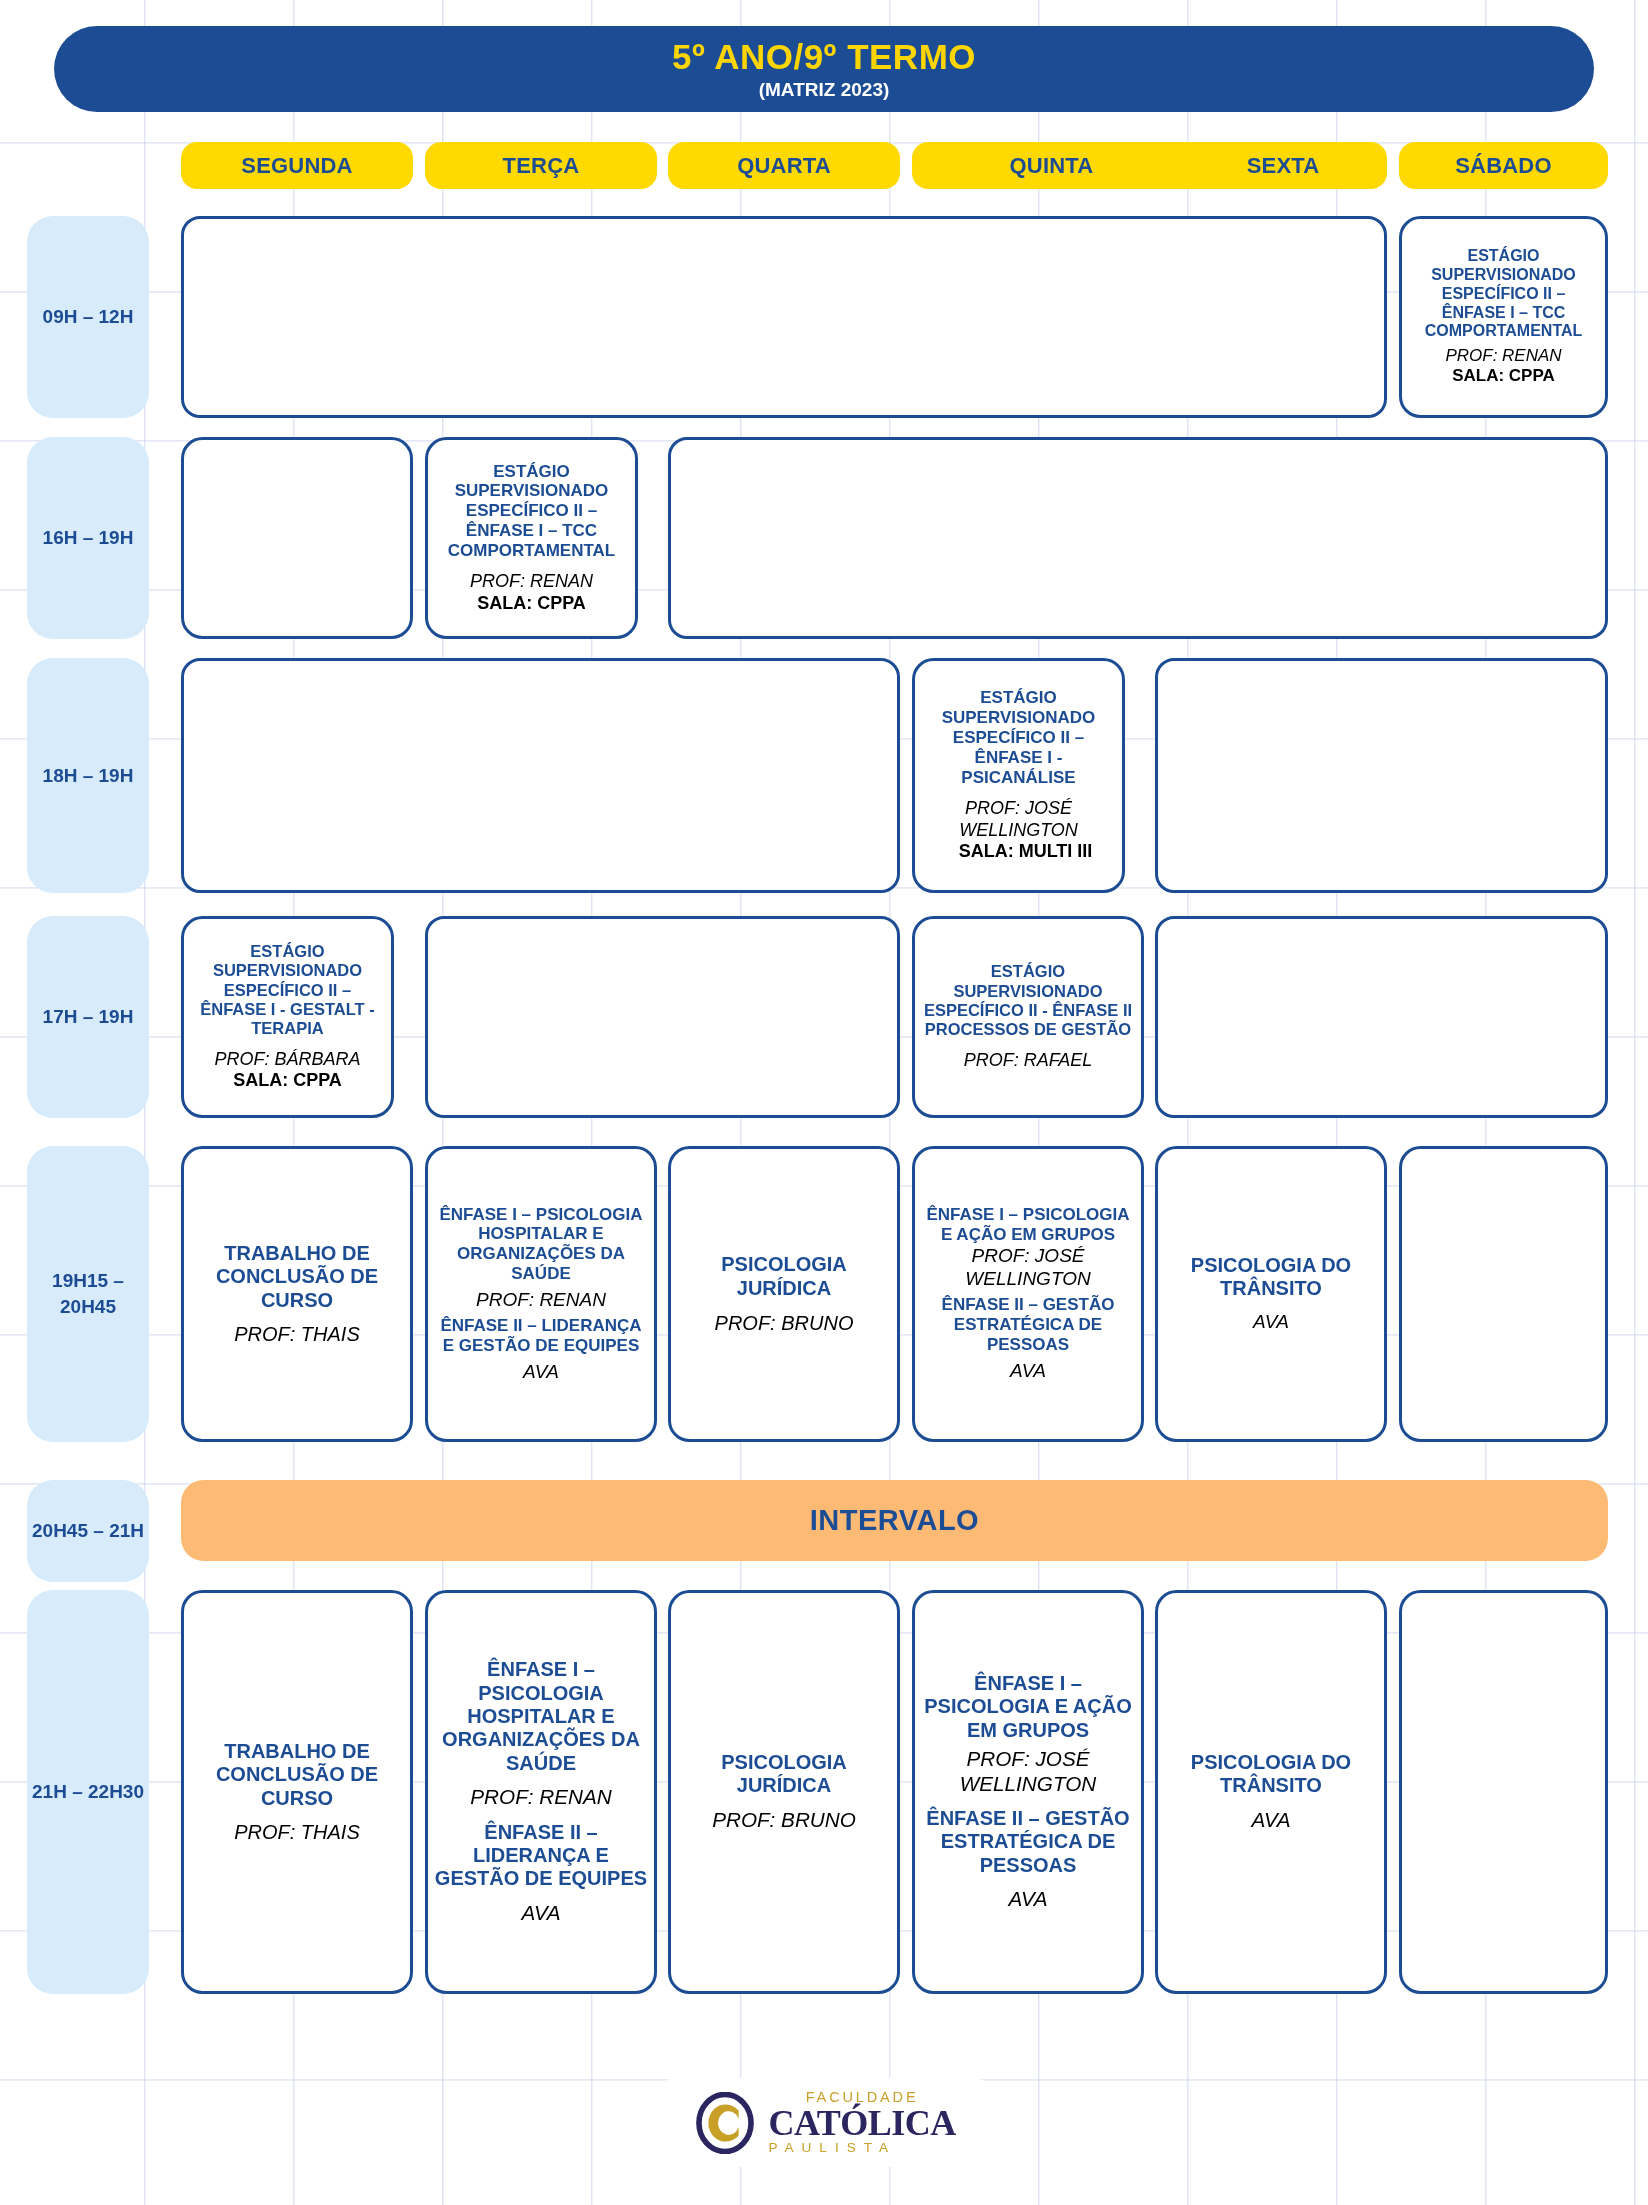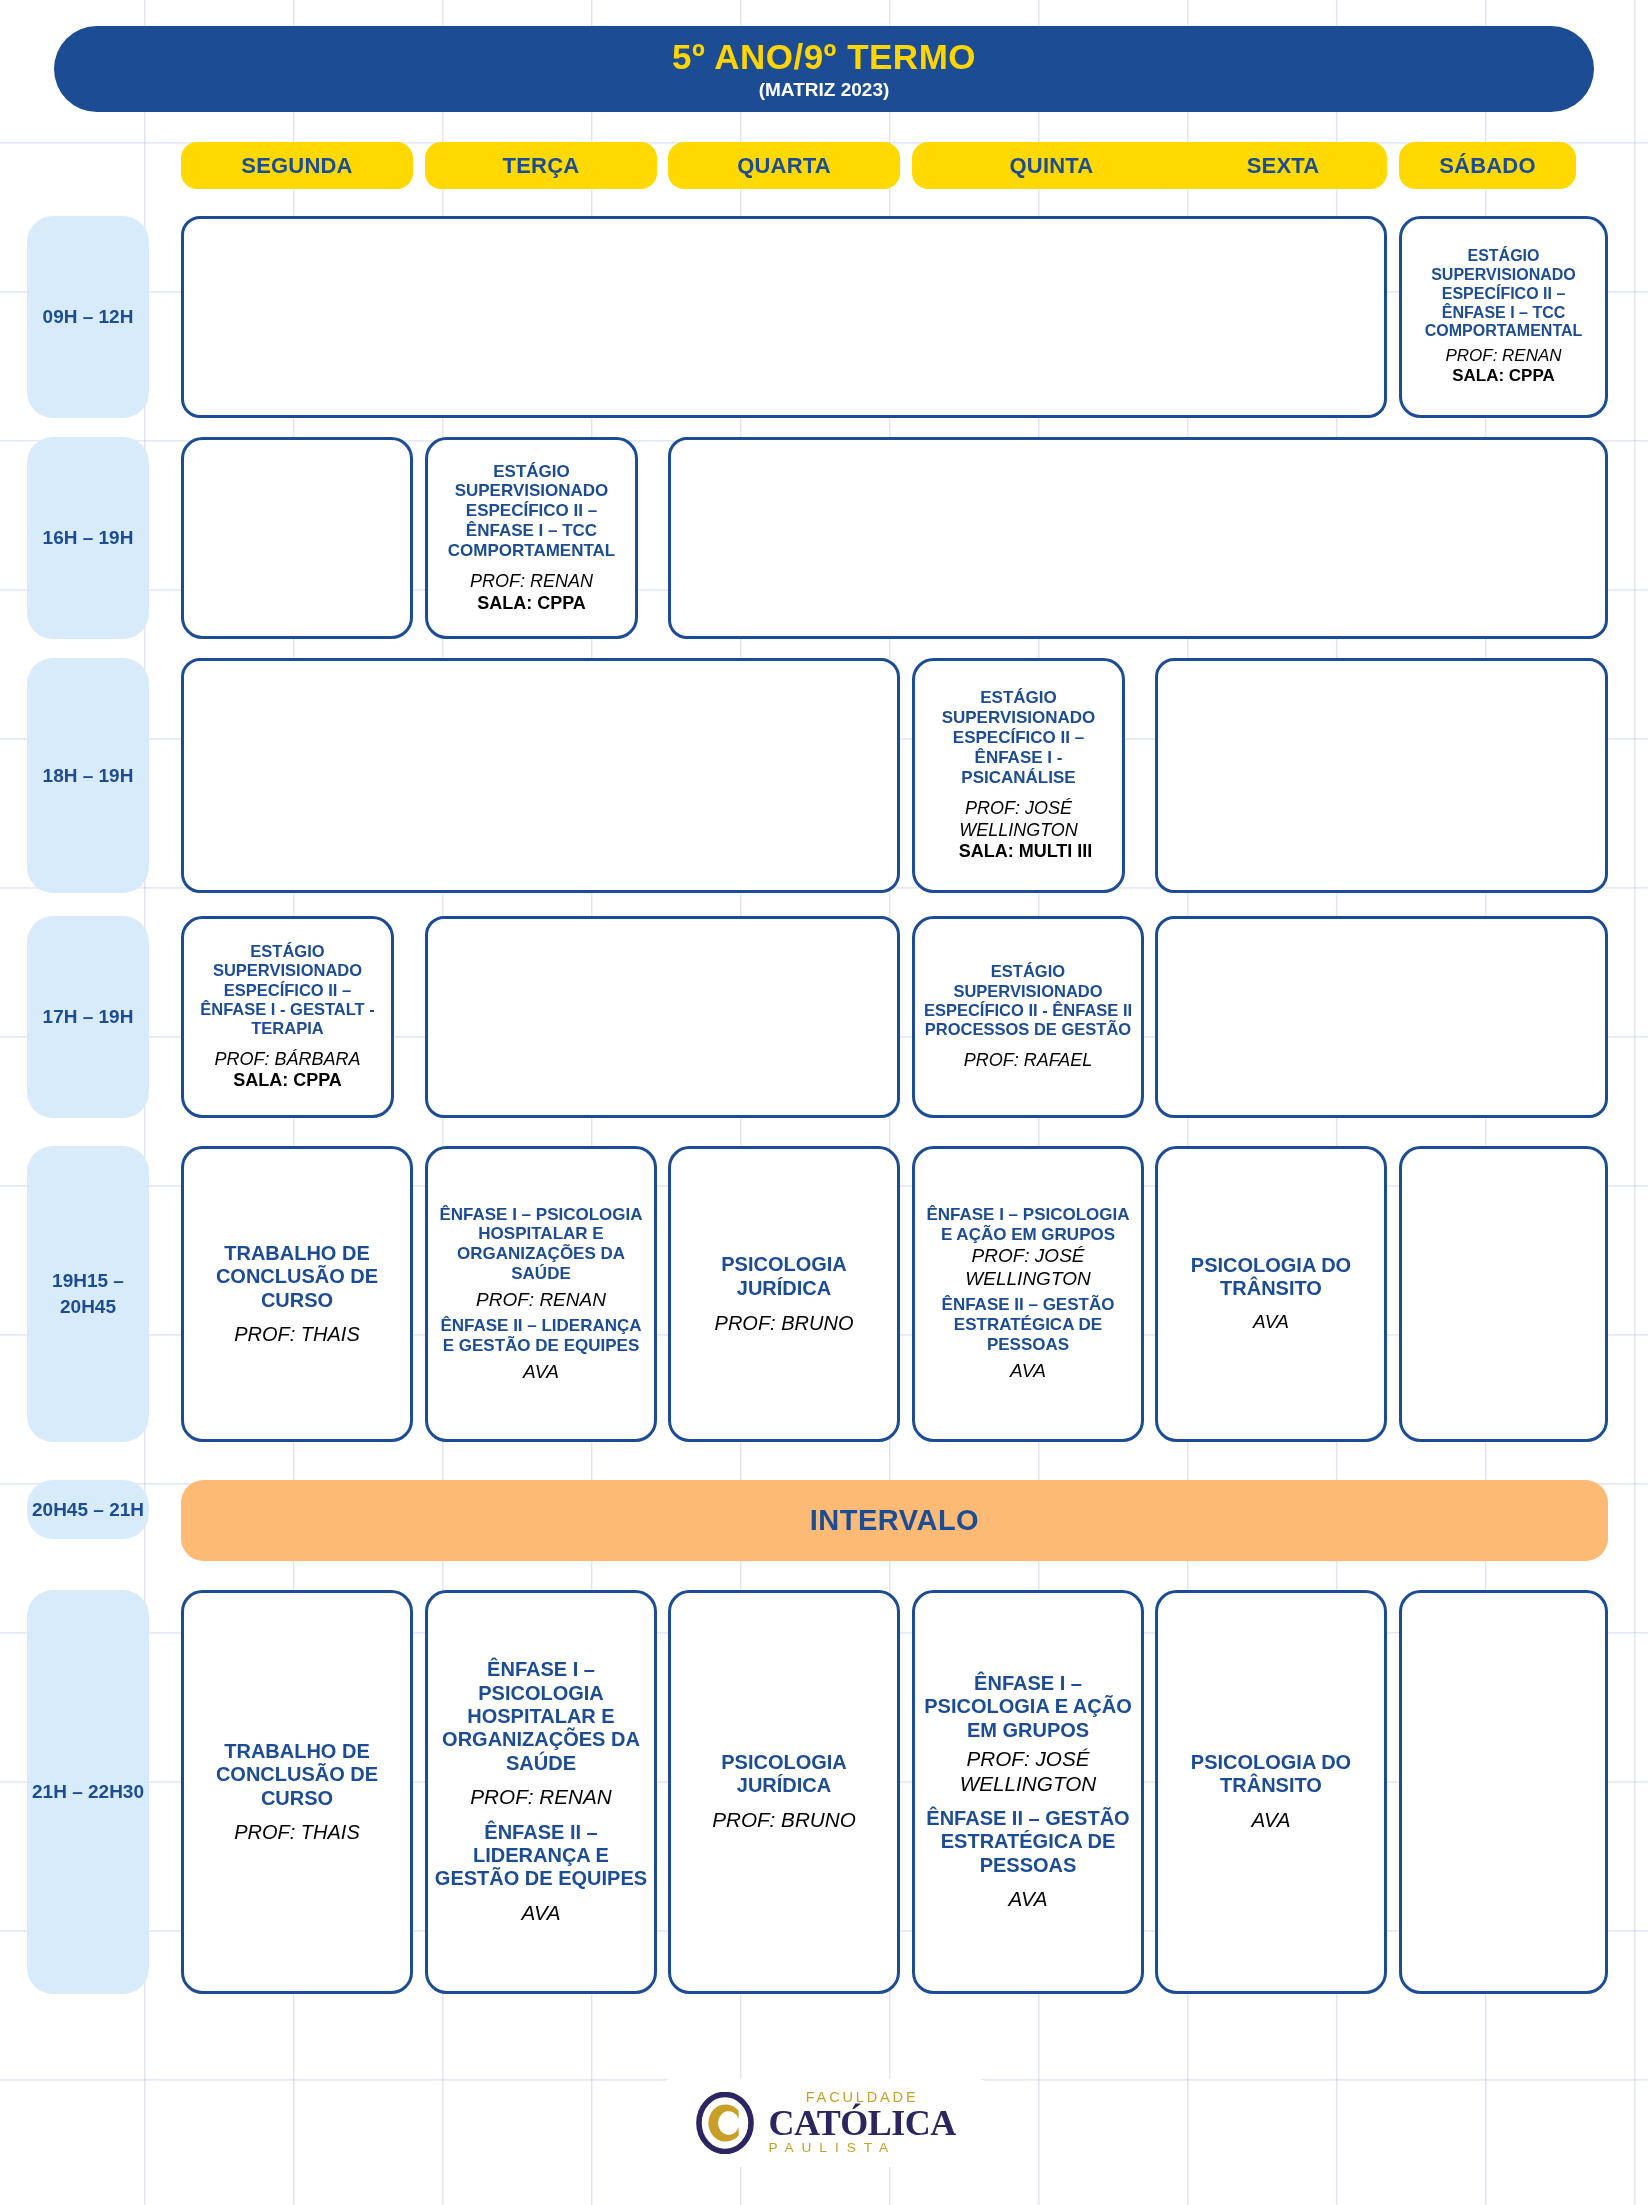--- a/index.html
+++ b/index.html
@@ -139,40 +139,40 @@
     </div>
   <div class="dayhead" style="left:668px; width:232px;">
       <span>QUARTA</span>
     </div>
   <div class="dayhead" style="left:912px; width:279px;">
       <span>QUINTA</span>
     </div>
   <div class="dayhead" style="left:1155px; width:232px;padding-left:24px;">
       <span>SEXTA</span>
     </div>
-  <div class="dayhead" style="left:1399px; width:177px;">
+  <div class="dayhead" style="left:1399px; width:209px;">
       <span>SÁBADO</span>
     </div>
 
   <div class="timepill" style="top:216px;  height:202px;">
       <span>09H – 12H</span>
     </div>
   <div class="timepill" style="top:437px;  height:202px;">
       <span>16H – 19H</span>
     </div>
   <div class="timepill" style="top:658px; height:235px;">
       <span>18H – 19H</span>
     </div>
   <div class="timepill" style="top:916px; height:202px;">
       <span>17H – 19H</span>
     </div>
   <div class="timepill" style="top:1146px; height:296px;">
       <span>19H15 – 20H45</span>
     </div>
-  <div class="timepill" style="top:1480px; height:59px;">
+  <div class="timepill" style="top:1480px; height:102px;">
       <span>20H45 – 21H</span>
     </div>
   <div class="timepill" style="top:1590px; height:404px;">
       <span>21H – 22H30</span>
     </div>
 
   <div class="card wide" style="left:181px; top:216px; width:1206px; height:202px;"></div>
   <div class="card" style="left:1399px; top:216px; width:209px; height:202px;">
     <div class="subject" style="font-size:16px;">ESTÁGIO SUPERVISIONADO ESPECÍFICO II – ÊNFASE I –  TCC COMPORTAMENTAL</div>
     <div class="gap-sm"></div>

